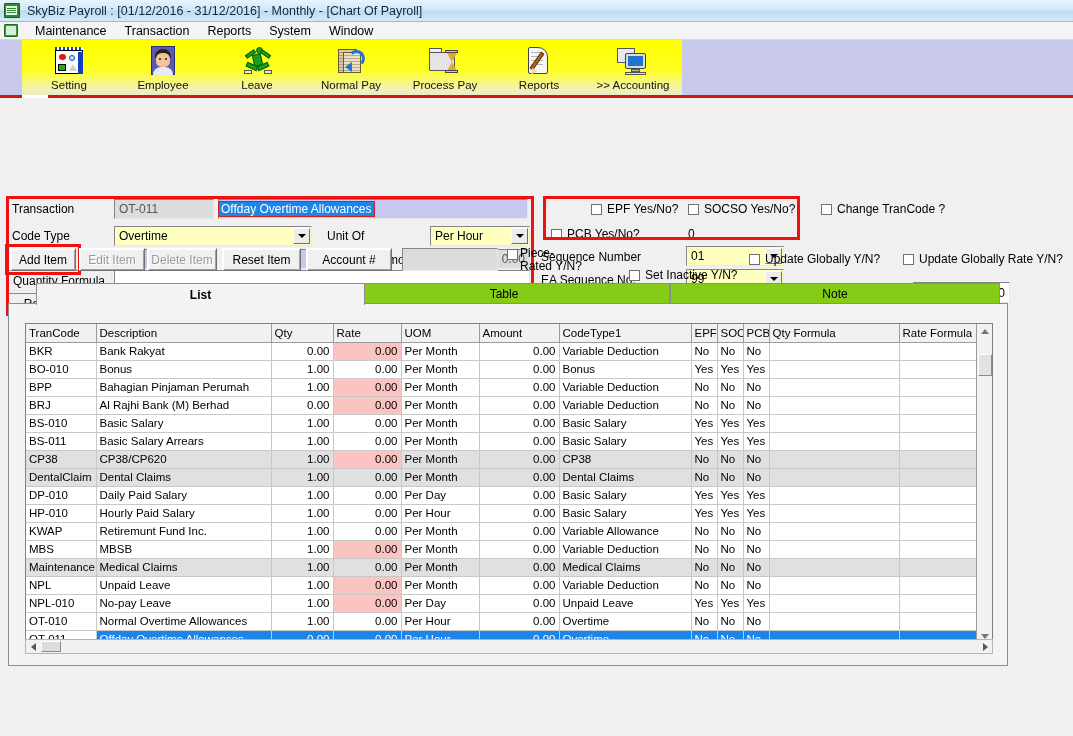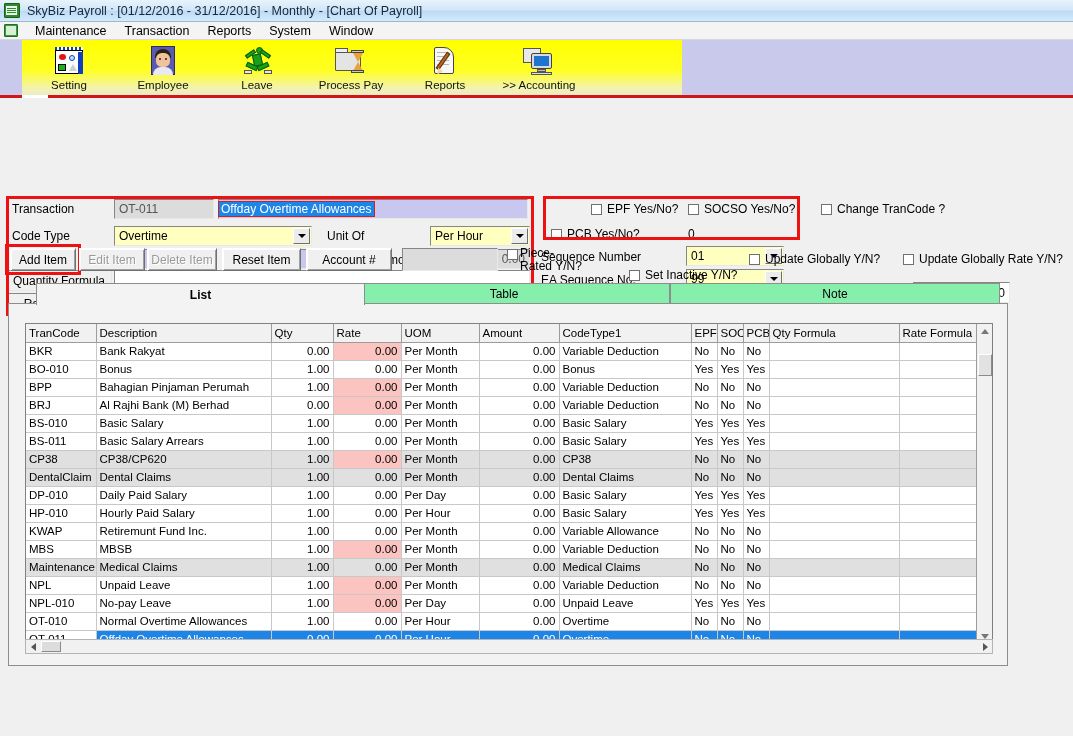--- a/index.html
+++ b/index.html
@@ -153,21 +153,21 @@
     background:#f0f0f0; border:1px solid; border-color:#ffffff #707070 #707070 #ffffff;
     box-shadow: inset 1px 1px 0 #ffffff, inset -1px -1px 0 #a0a0a0;
     font-size:12px; height:23px; display:flex; align-items:center; justify-content:center;
     color:#000; cursor:default; white-space:nowrap;
   }
   .btn.disabled { color:#9a9a9a; text-shadow: 1px 1px 0 #ffffff; }
 
   
   .tabstrip { position:absolute; left:8px; top:283px; width:1000px; height:20px; }
   .tab {
-    position:absolute; top:0; height:20px; background:#86efac;
+    position:absolute; top:0; height:20px; background:#84cc16;
     border:1px solid #8d8d8d; border-bottom:none;
     display:flex; align-items:center; justify-content:center; font-size:12px; cursor:default;
     border-radius:0;
   }
   .tab.active { background:#f3f3f3; font-weight:bold; height:22px; z-index:3; }
 
   
   .gridwrap {
     position:absolute; left:8px; top:303px; width:1000px; height:363px;
     background:#f3f3f3; border:1px solid #8d8d8d; border-top:1px solid #8d8d8d;
@@ -277,20 +277,29 @@
             <span class="arm1"></span>
             <span class="arm2"></span>
           <span class="leg1"></span>
             <span class="leg2"></span>
             <span class="sh1"></span>
             <span class="sh2"></span>
         </span>
         <span class="lbl">Leave</span>
       </div>
 
+      <div class="tb-btn">
+        <span class="tb-ico ico-np">
+          <span class="st1"></span>
+            <span class="st2"></span>
+            <span class="arr"></span>
+            <span class="ah"></span>
+        </span>
+        <span class="lbl">Normal Pay</span>
+      </div>
 
       <div class="tb-btn">
         <span class="tb-ico ico-pp">
           <span class="tab"></span>
             <span class="fold"></span>
             <span class="hgt"></span>
             <span class="hg1"></span>
             <span class="hg2"></span>
             <span class="hgb"></span>
         </span>

